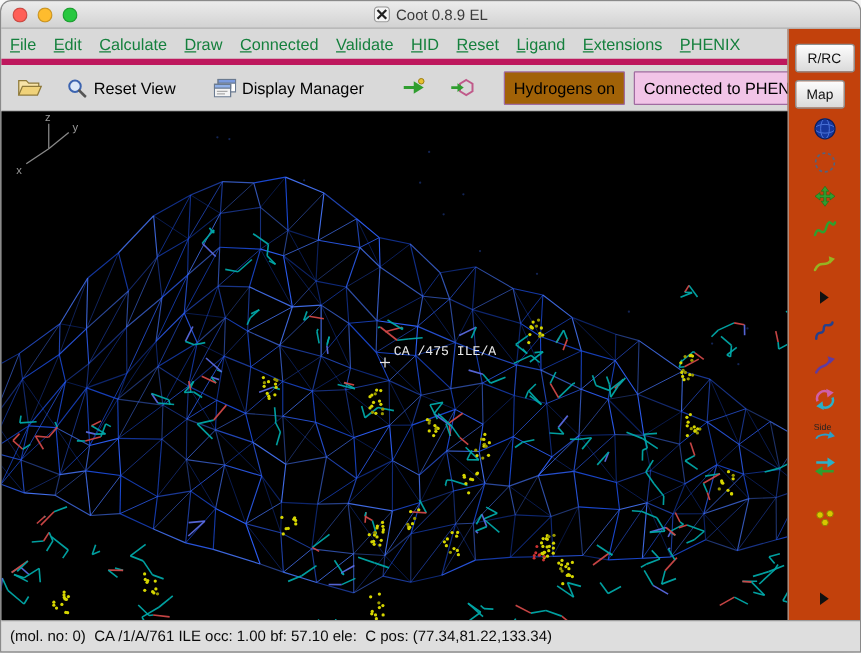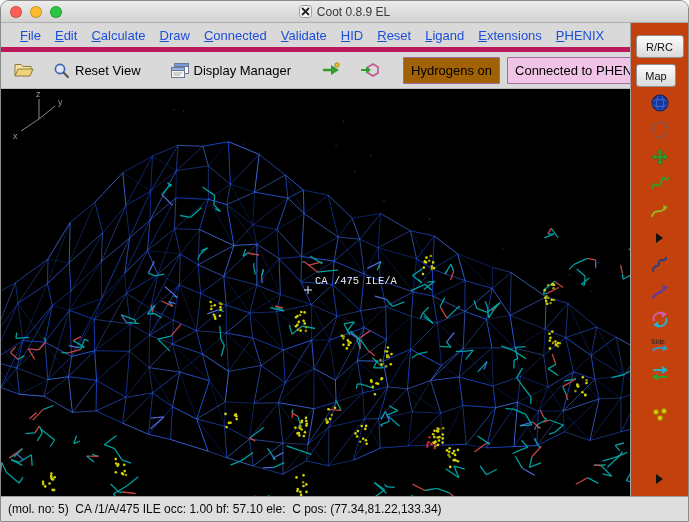--- a/index.html
+++ b/index.html
@@ -35,21 +35,21 @@
     font-size: 12px; color: #3a3a3a;
   }
 
   
   .mid { flex: 1; display: flex; min-height: 0; }
   .leftcol { width: 629px; display: flex; flex-direction: column; }
 
   
   .menubar {
     flex: 0 0 24px; display: flex; align-items: center;
-    background: #d9d9d9; padding-left: 12px; font-size: 13px; color: #1d4ed8;
+    background: #d9d9d9; padding-left: 0; font-size: 13px; color: #15803d;
   }
   .menu-item { display: inline-block; padding: 3px 7px; cursor: pointer; border-radius: 2px; }
   .menu-item::first-letter { text-decoration: underline; }
 
   
   .toolbar {
     flex: 0 0 42px; display: flex; align-items: center; gap: 5px;
     background: #d9d9d9; padding: 0 6px;
     border-top: 5px solid #be185d; border-bottom: 1px solid #b9b9b9;
     font-size: 13px; color: #000;
@@ -1431,15 +1431,15 @@
         </svg>
       </div>
       <div class="spacer"></div>
       <div class="sicon bottom">
         <div class="tri"></div>
       </div>
     </div>
   </div>
 
   <div class="statusbar">
-    <span>(mol. no: 5)  CA /1/A/475 ILE occ: 1.00 bf: 57.10 ele:  C pos: (77.34,81.22,133.34)</span>
+    <span>(mol. no: 0)  CA /1/A/761 ILE occ: 1.00 bf: 57.10 ele:  C pos: (77.34,81.22,133.34)</span>
   </div>
 </div>
 
 </body></html>

